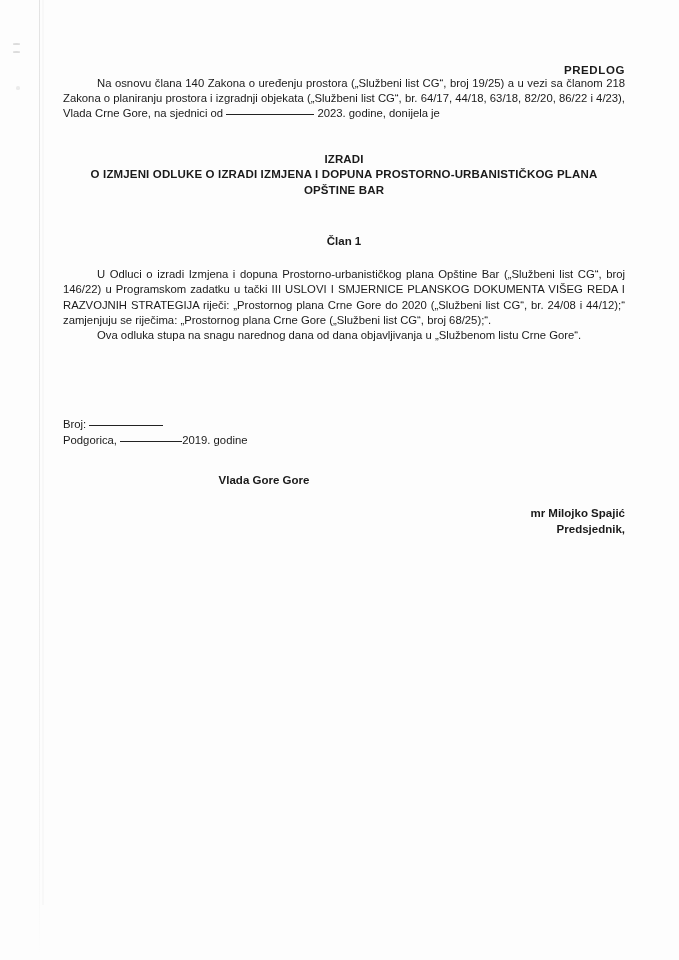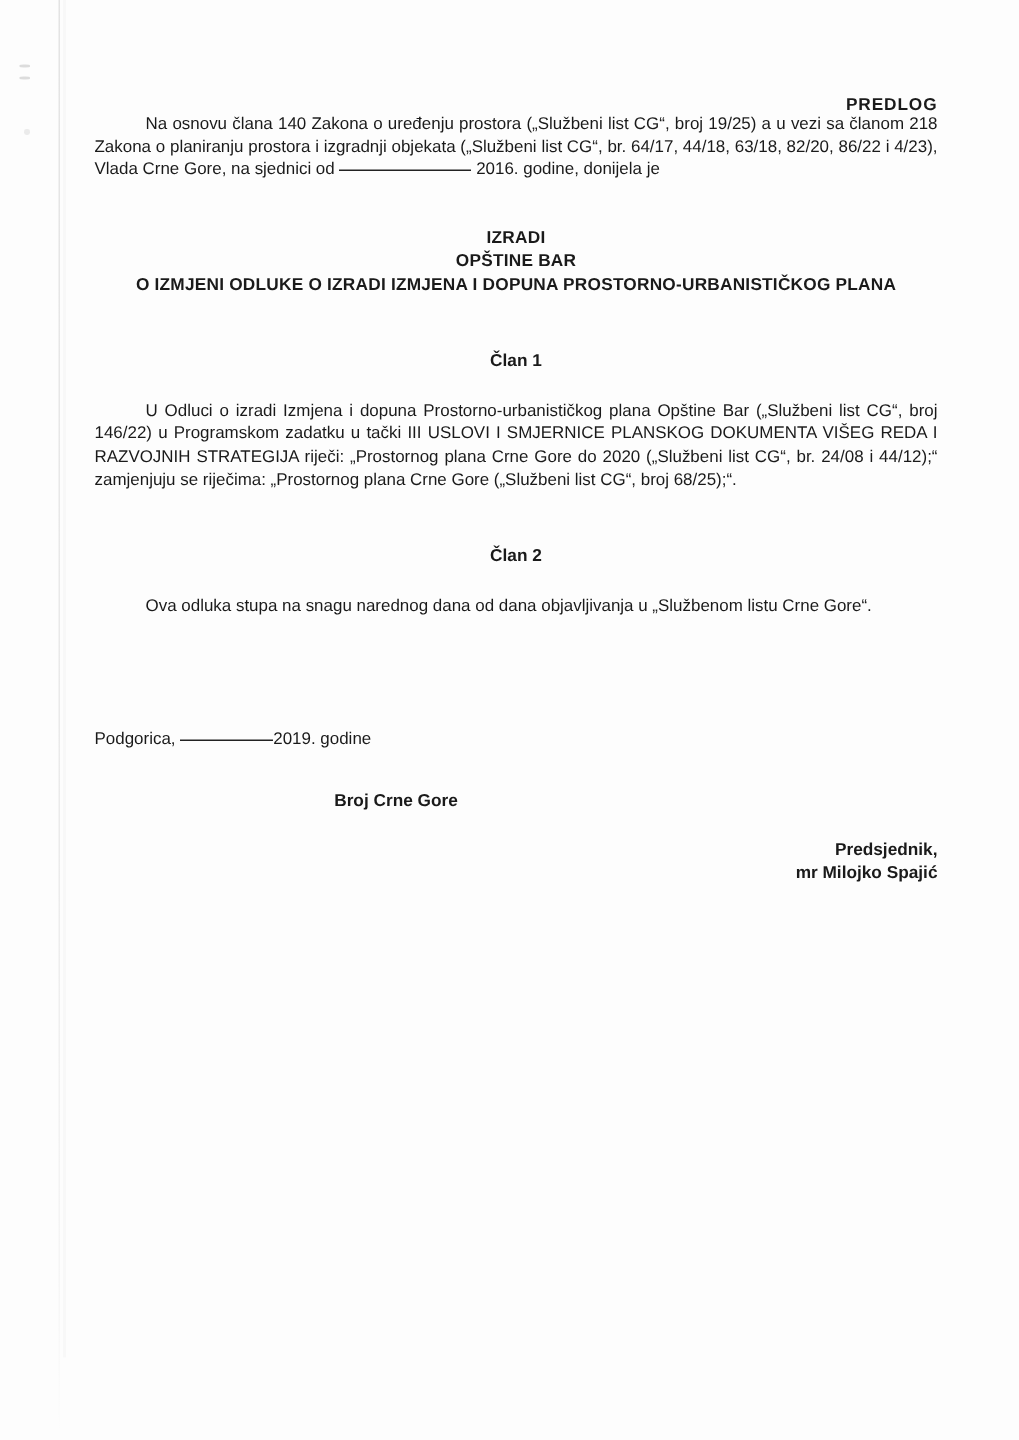--- a/index.html
+++ b/index.html
@@ -132,47 +132,50 @@
   <div class="scan-edge2"></div>
   <div class="smudge s1"></div>
   <div class="smudge s2"></div>
   <div class="smudge s3"></div>
 
   <div class="content">
 
     <div class="predlog">PREDLOG</div>
 
     <p class="body-par par-intro">
-      <span class="indent"></span><span>Na osnovu člana 140 Zakona o uređenju prostora („Službeni list CG“, broj 19/25) a u vezi sa članom 218 Zakona o planiranju prostora i izgradnji objekata („Službeni list CG“, br. 64/17, 44/18, 63/18, 82/20, 86/22 i 4/23), Vlada Crne Gore, na sjednici od </span><span class="blank-line bl-long"></span><span> 2016. godine, donijela je</span>
+      <span class="indent"></span><span>Na osnovu člana 140 Zakona o uređenju prostora („Službeni list CG“, broj 19/25) a u vezi sa članom 218 Zakona o planiranju prostora i izgradnji objekata („Službeni list CG“, br. 64/17, 44/18, 63/18, 82/20, 86/22 i 4/23), Vlada Crne Gore, na sjednici od </span><span class="blank-line bl-long"></span><span> 2023. godine, donijela je</span>
     </p>
 
     <div class="doc-title">
       <span class="t-line1">IZRADI</span>
+      <span class="t-line2">O IZMJENI ODLUKE O IZRADI IZMJENA I DOPUNA PROSTORNO-URBANISTIČKOG PLANA</span>
       <span class="t-line2">OPŠTINE BAR</span>
-      <span class="t-line2">O IZMJENI ODLUKE O IZRADI IZMJENA I DOPUNA PROSTORNO-URBANISTIČKOG PLANA</span>
     </div>
 
     <div class="clan">Član 1</div>
     <p class="body-par">
       <span class="indent"></span><span>U Odluci o izradi Izmjena i dopuna Prostorno-urbanističkog plana Opštine Bar („Službeni list CG“, broj 146/22) u Programskom zadatku u tački III USLOVI I SMJERNICE PLANSKOG DOKUMENTA VIŠEG REDA I RAZVOJNIH STRATEGIJA riječi: „Prostornog plana Crne Gore do 2020 („Službeni list CG“, br. 24/08 i 44/12);“ zamjenjuju se riječima: „Prostornog plana Crne Gore („Službeni list CG“, broj 68/25);“.</span>
     </p>
 
-    <div class="clan">Član 2</div>
     <p class="body-par">
       <span class="indent"></span><span>Ova odluka stupa na snagu narednog dana od dana objavljivanja u „Službenom listu Crne Gore“.</span>
     </p>
 
     <div class="footer">
       <div class="f-line">
+        <span>Broj:</span>
+        <span class="blank-line bl-broj"></span>
+      </div>
+      <div class="f-line">
         <span>Podgorica,</span>
         <span class="blank-line bl-podg"></span><span>2019. godine</span>
       </div>
     </div>
 
-    <div class="vlada">Broj Crne Gore</div>
+    <div class="vlada">Vlada Gore Gore</div>
 
     <div class="potpis">
+      <span>mr Milojko Spajić</span>
       <span>Predsjednik,</span>
-      <span>mr Milojko Spajić</span>
     </div>
 
   </div>
 </div>
 
 </body></html>

